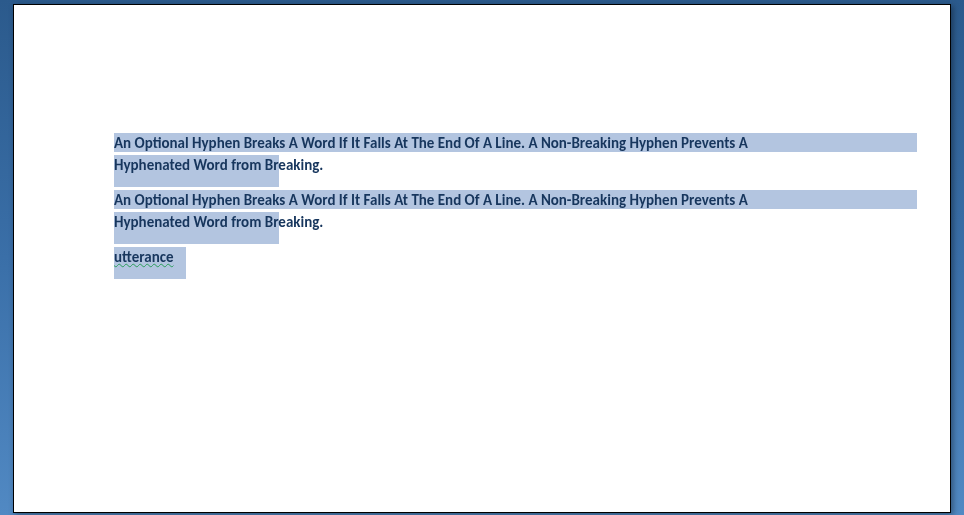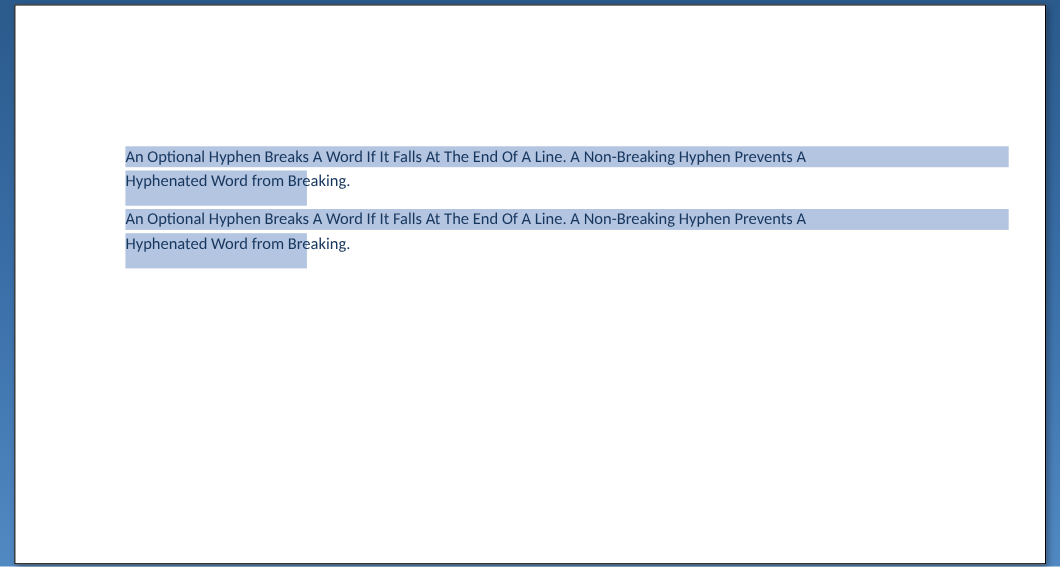--- a/index.html
+++ b/index.html
@@ -34,20 +34,21 @@
     .paragraph {
       position: relative;
       margin-bottom: 13px;
       font-size: 15px;
       line-height: 22px;
       color: #17365d;
     }
     .line {
       position: relative;
       display: block;
+      font-weight: bold;
     }
     .highlight-bg {
       position: absolute;
       background: #b3c5e0;
       height: 19px;
       z-index: 0;
     }
     .text-content {
       position: relative;
       z-index: 1;
@@ -107,15 +108,21 @@
       <div class="highlight-bg para2-line1-bg"></div>
       <div class="highlight-bg para2-line2-bg"></div>
       <span class="line">
         <span class="text-content">An Optional Hyphen Breaks A Word If It Falls At The End Of A Line. A Non-Breaking Hyphen Prevents A</span>
       </span>
       <span class="line">
         <span class="text-content"><span>Hyphenated Word </span><span>from Breaking.</span></span>
       </span>
     </div>
 
+    <div class="paragraph">
+      <div class="highlight-bg para3-bg"></div>
+      <span class="line">
+        <span class="text-content underline-wavy">utterance</span>
+      </span>
+    </div>
 
   </div>
 </div>
 
 </body></html>

